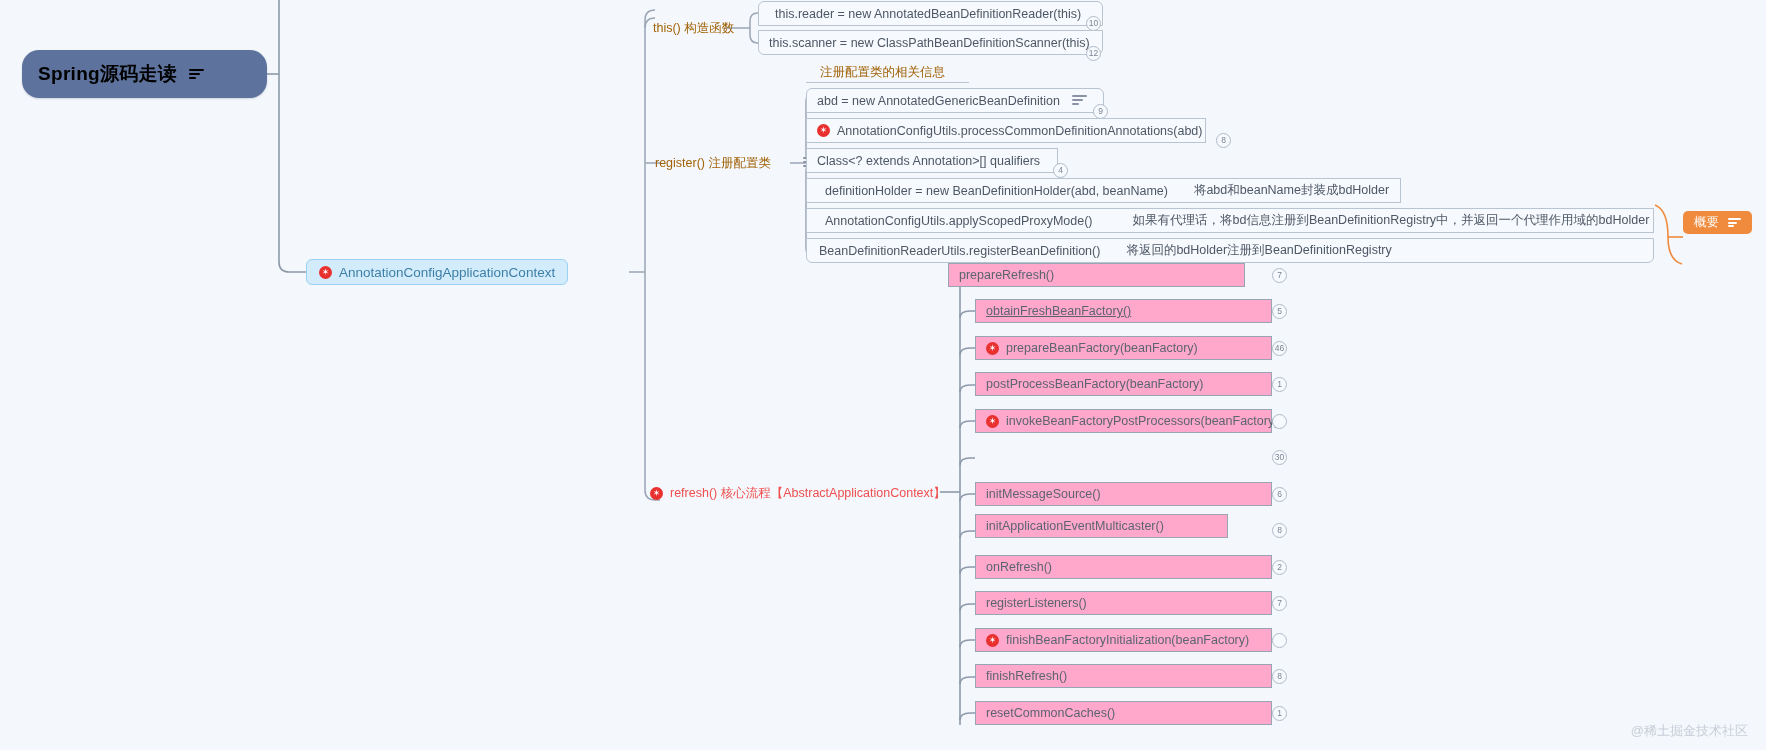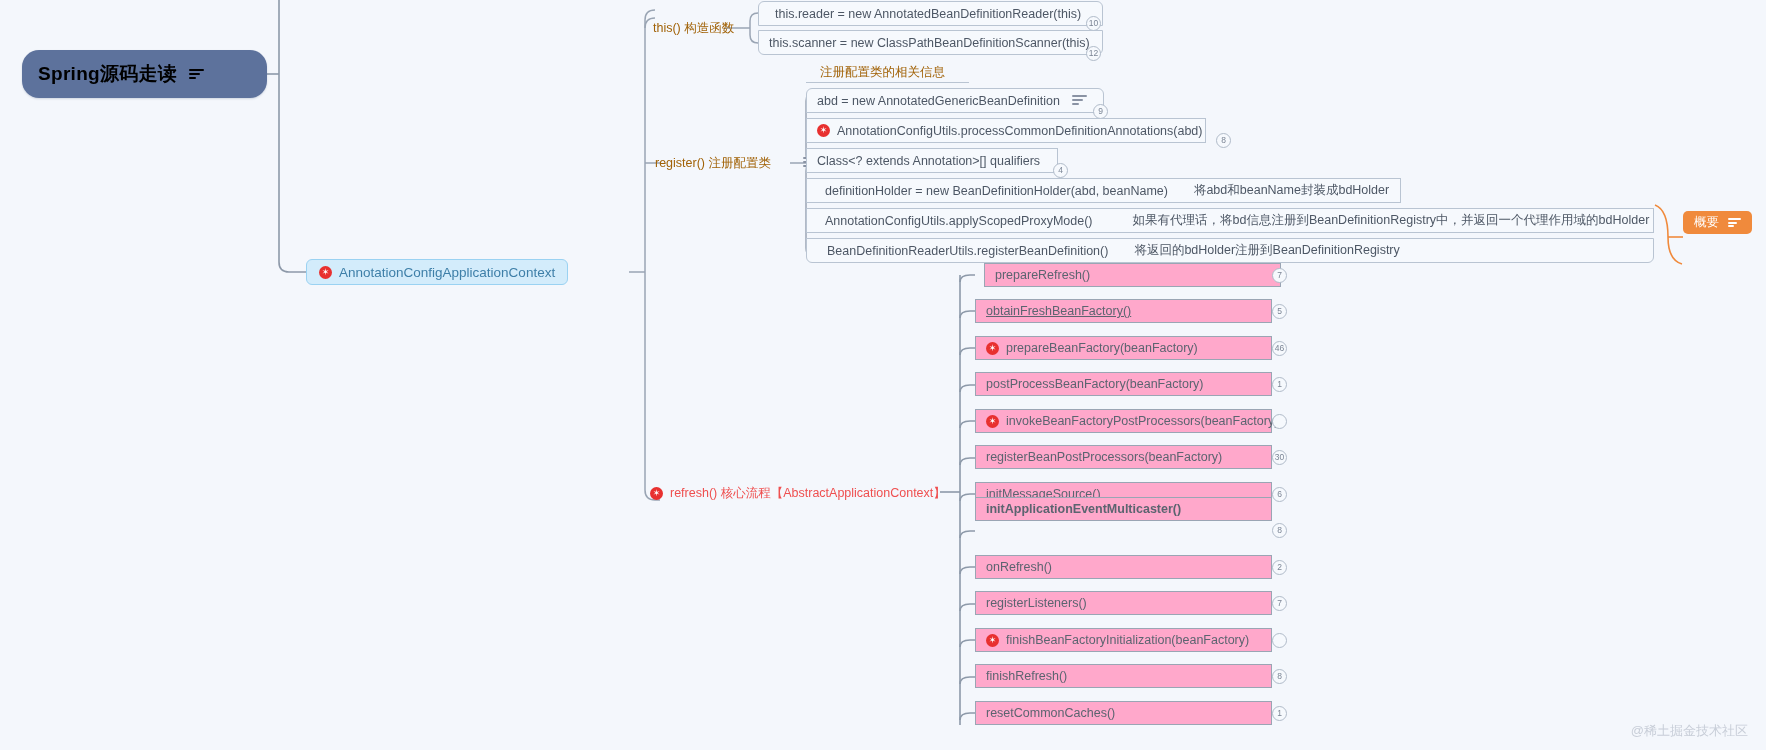--- a/index.html
+++ b/index.html
@@ -316,40 +316,40 @@
   <div class="row-card" style="left:806px; top:178px; width:595px; padding-left:18px;">
     <span>definitionHolder = new BeanDefinitionHolder(abd, beanName)</span>
     <span class="note">将abd和beanName封装成bdHolder</span>
   </div>
 
   <div class="row-card" style="left:806px; top:208px; width:848px; padding-left:18px;">
     <span>AnnotationConfigUtils.applyScopedProxyMode()</span>
     <span class="note" style="margin-left:40px;">如果有代理话，将bd信息注册到BeanDefinitionRegistry中，并返回一个代理作用域的bdHolder</span>
   </div>
 
-  <div class="row-card rounded-bottom" style="left:806px; top:238px; width:848px; padding-left:20px;">
+  <div class="row-card rounded-bottom" style="left:806px; top:238px; width:848px; padding-left:12px;">
     <span>BeanDefinitionReaderUtils.registerBeanDefinition()</span>
     <span class="note" style="">将返回的bdHolder注册到BeanDefinitionRegistry</span>
   </div>
 
   <div class="badge-orange" style="left:1683px; top:211px;">
     <span>概要</span>
     <span class="hamburger">
         <i></i>
         <i></i>
         <i></i>
       </span>
   </div>
 
   <div class="refresh-label" style="left:650px; top:485px;">
     <span class="star-mark">✶</span>
     <span>refresh() 核心流程【AbstractApplicationContext】</span>
   </div>
 
-  <div class="pink-node" style="left:984px; top:263px; width:297px;">
+  <div class="pink-node" style="left:948px; top:263px; width:297px;">
     <span>prepareRefresh()</span>
   </div>
   <div class="count-bubble" style="left:1272px; top:268px;">7</div>
 
   <div class="pink-node" style="left:975px; top:299px; width:297px;text-decoration:underline;">
     <span>obtainFreshBeanFactory()</span>
   </div>
   <div class="count-bubble" style="left:1272px; top:304px;">5</div>
 
   <div class="pink-node" style="left:975px; top:336px; width:297px;">
@@ -362,31 +362,28 @@
     <span>postProcessBeanFactory(beanFactory)</span>
   </div>
   <div class="count-bubble" style="left:1272px; top:377px;">1</div>
 
   <div class="pink-node" style="left:975px; top:409px; width:297px;">
     <span class="star-mark">✶</span>
     <span>invokeBeanFactoryPostProcessors(beanFactory)</span>
   </div>
   <div class="count-bubble" style="left:1272px; top:414px;"></div>
 
-  <div class="pink-node" style="left:975px; top:445px; width:297px;">
-    <span>registerBeanPostProcessors(beanFactory)</span>
-  </div>
   <div class="count-bubble" style="left:1272px; top:450px;">30</div>
 
   <div class="pink-node" style="left:975px; top:482px; width:297px;">
     <span>initMessageSource()</span>
   </div>
   <div class="count-bubble" style="left:1272px; top:487px;">6</div>
 
-  <div class="pink-node" style="left:975px; top:497px; width:297px;font-weight:bold;">
+  <div class="pink-node" style="left:975px; top:514px; width:253px;">
     <span>initApplicationEventMulticaster()</span>
   </div>
   <div class="count-bubble" style="left:1272px; top:523px;">8</div>
 
   <div class="pink-node" style="left:975px; top:555px; width:297px;">
     <span>onRefresh()</span>
   </div>
   <div class="count-bubble" style="left:1272px; top:560px;">2</div>
 
   <div class="pink-node" style="left:975px; top:591px; width:297px;">

